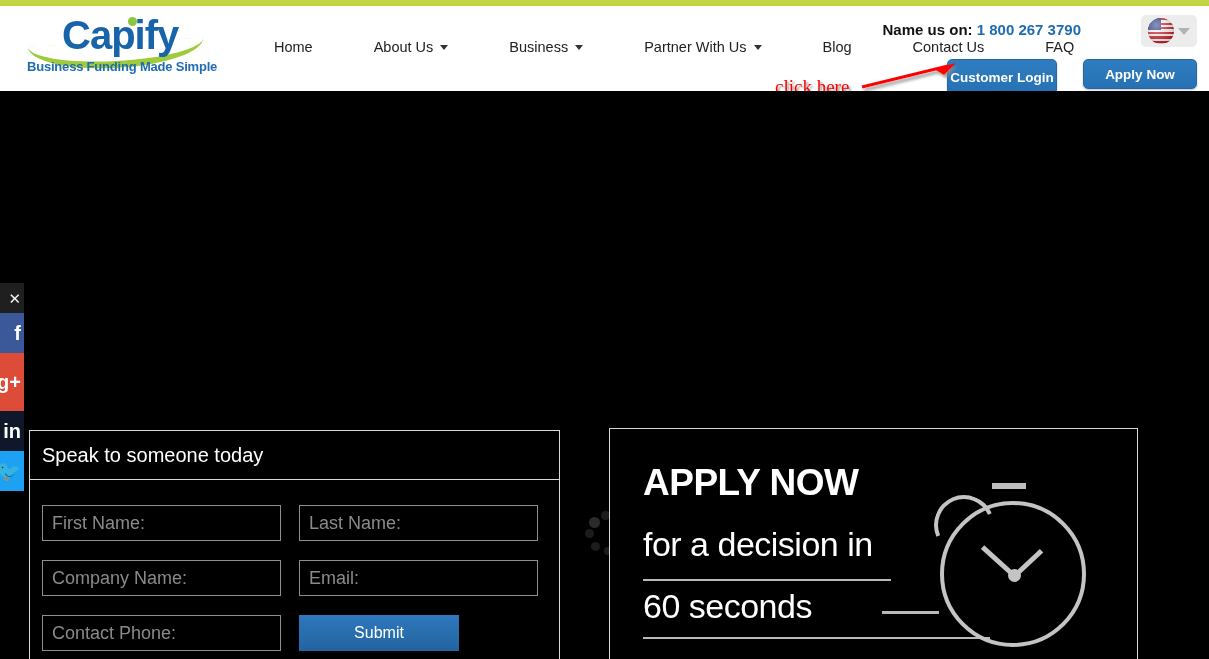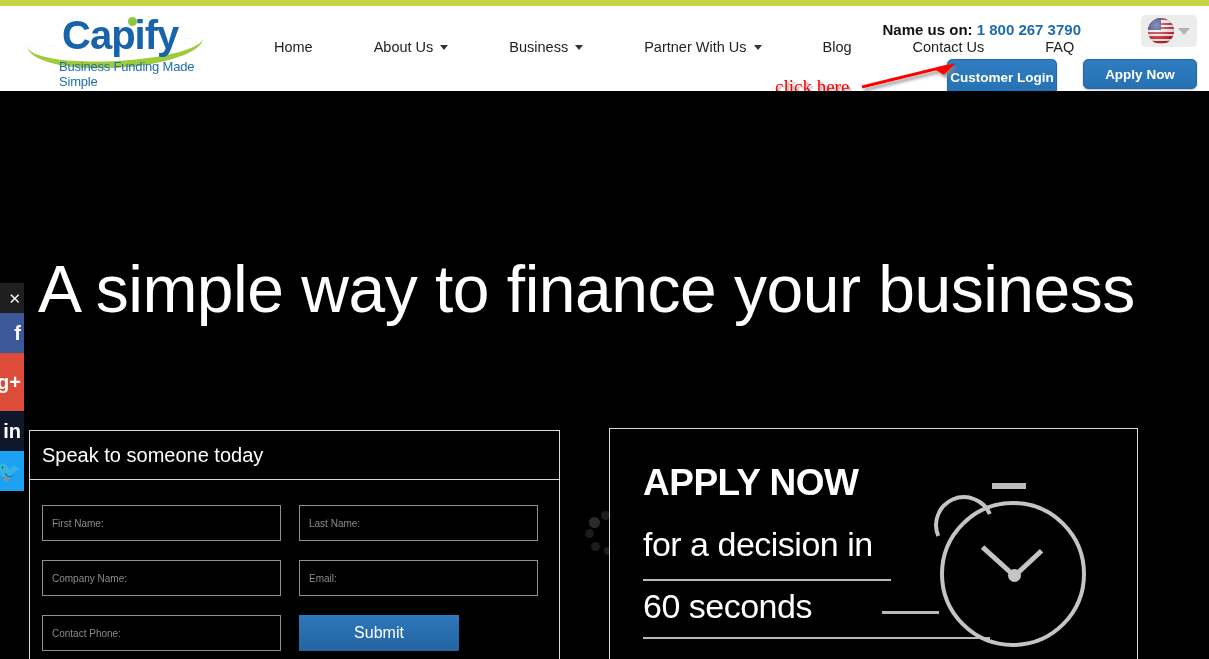--- a/index.html
+++ b/index.html
@@ -38,23 +38,22 @@
     background: #8dc63f;
   }
   .logo-swoosh {
     position: absolute; left: 4px; top: 30px; width: 176px; height: 26px;
     border-bottom: 7px solid #9ecb3b;
     border-radius: 0 0 50% 50% / 0 0 100% 100%;
     transform: rotate(-3deg);
   }
   .logo-tag {
     position: absolute; left: 3px; top: 47px;
-    font-size: 13px; font-weight: normal; color: #1f6cb0;
+    font-size: 13px; font-weight: bold; color: #1f6cb0;
     letter-spacing: -0.2px;
-    margin-left: 32px;
   }
 
   
   .nav {
     position: absolute; left: 248px; top: 33px;
     display: flex; align-items: center; gap: 9px;
   }
   .nav-item {
     display: flex; align-items: center; gap: 7px;
     font-size: 14.5px; color: #222; padding: 0 26px;
@@ -152,21 +151,21 @@
   .form-head {
     height: 49px; border-bottom: 1px solid #d9d9d9;
     display: flex; align-items: center; padding-left: 12px;
   }
   .form-head-title { color: #fff; font-size: 20px; font-weight: 400; }
   .form-body { padding: 25px 12px 0 12px; }
   .form-row { display: flex; gap: 18px; margin-bottom: 19px; }
   .field {
     width: 239px; height: 36px; background: transparent;
     border: 1px solid #8e8e8e; color: #ffffff;
-    font-size: 10px; padding: 0 9px;
+    font-size: 18px; padding: 0 9px;
     font-family: "Liberation Sans", sans-serif;
   }
   .field::placeholder { color: #8a8a8a; opacity: 1; }
   .submit-btn {
     width: 160px; height: 36px;
     background: linear-gradient(to bottom, #2e78bd 0%, #23649f 100%);
     border: none; color: #ffffff; font-size: 16px;
     font-family: "Liberation Sans", sans-serif;
     cursor: pointer;
   }
@@ -298,21 +297,20 @@
       </defs>
       <g filter="url(#ds)">
         <path d="M2 26 L88 5" stroke="#ff0000" stroke-width="3.2" fill="none"></path>
         <path d="M96 2 L74 8 L84 14 Z" fill="#ff0000"></path>
       </g>
     </svg>
   </div>
 
   <div class="hero">
 
-    <div class="headline">A simple way to finance your business</div>
 
     <div class="spinner">
       <i style="left:18px;top:0px;width:9px;height:9px;"></i>
       <i style="left:31px;top:5px;width:8px;height:8px;"></i>
       <i style="left:38px;top:17px;width:8px;height:8px;"></i>
       <i style="left:34px;top:30px;width:8px;height:8px;"></i>
       <i style="left:21px;top:36px;width:8px;height:8px;"></i>
       <i style="left:8px;top:31px;width:9px;height:9px;"></i>
       <i style="left:2px;top:18px;width:9px;height:9px;"></i>
       <i style="left:6px;top:6px;width:11px;height:11px;background:#2b2b2b;"></i>

